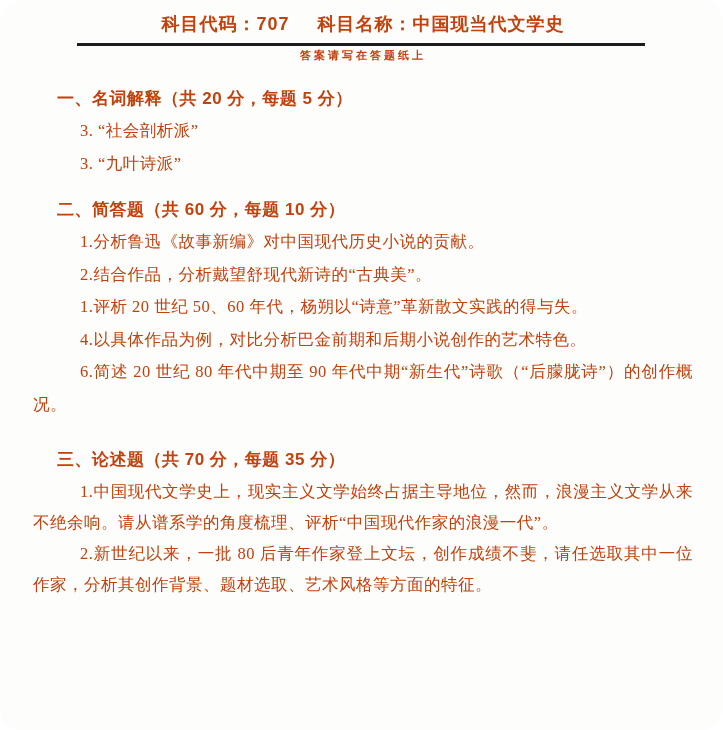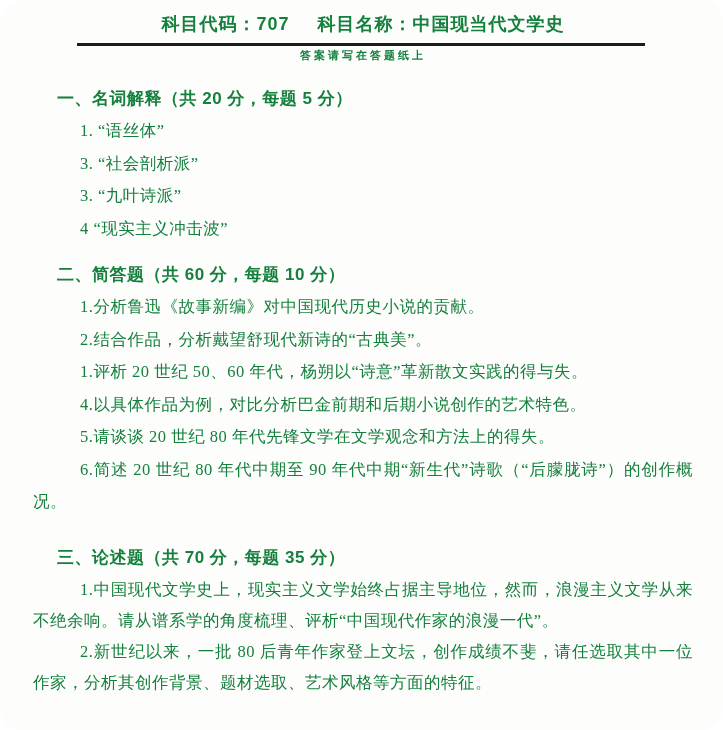--- a/index.html
+++ b/index.html
@@ -5,21 +5,21 @@
   html, body {
     margin: 0;
     padding: 0;
     background: #ffffff;
   }
   .page {
     position: relative;
     width: 723px;
     height: 730px;
     background: #fdfdfc;
-    color: #15803d;
+    color: #c2410c;
     font-family: "Liberation Serif", "DejaVu Serif", serif;
     overflow: hidden;
     box-sizing: border-box;
     padding: 13px 30px 0 33px;
     border-radius: 21px;
   }
   .header {
     text-align: center;
     font-family: "Liberation Sans", "DejaVu Sans", sans-serif;
     font-weight: bold;
@@ -76,33 +76,30 @@
   <div class="header">
     <span>科目代码：707</span><span class="gap"></span><span>科目名称：中国现当代文学史</span>
   </div>
 
   <div class="rule"></div>
 
   <div class="notice">答案请写在答题纸上</div>
 
   <div class="section" id="section-1">
     <h2>一、名词解释（共 20 分，每题 5 分）</h2>
-    <p>1. “语丝体”</p>
     <p>3. “社会剖析派”</p>
     <p>3. “九叶诗派”</p>
-    <p>4 “现实主义冲击波”</p>
   </div>
 
   <div class="section" id="section-2">
     <h2>二、简答题（共 60 分，每题 10 分）</h2>
     <p>1.分析鲁迅《故事新编》对中国现代历史小说的贡献。</p>
     <p>2.结合作品，分析戴望舒现代新诗的“古典美”。</p>
     <p>1.评析 20 世纪 50、60 年代，杨朔以“诗意”革新散文实践的得与失。</p>
     <p>4.以具体作品为例，对比分析巴金前期和后期小说创作的艺术特色。</p>
-    <p>5.请谈谈 20 世纪 80 年代先锋文学在文学观念和方法上的得失。</p>
     <p>6.简述 20 世纪 80 年代中期至 90 年代中期“新生代”诗歌（“后朦胧诗”）的创作概况。</p>
   </div>
 
   <div class="section" id="section-3">
     <h2>三、论述题（共 70 分，每题 35 分）</h2>
     <p>1.中国现代文学史上，现实主义文学始终占据主导地位，然而，浪漫主义文学从来不绝余响。请从谱系学的角度梳理、评析“中国现代作家的浪漫一代”。</p>
     <p>2.新世纪以来，一批 80 后青年作家登上文坛，创作成绩不斐，请任选取其中一位作家，分析其创作背景、题材选取、艺术风格等方面的特征。</p>
   </div>
 
 </div>

